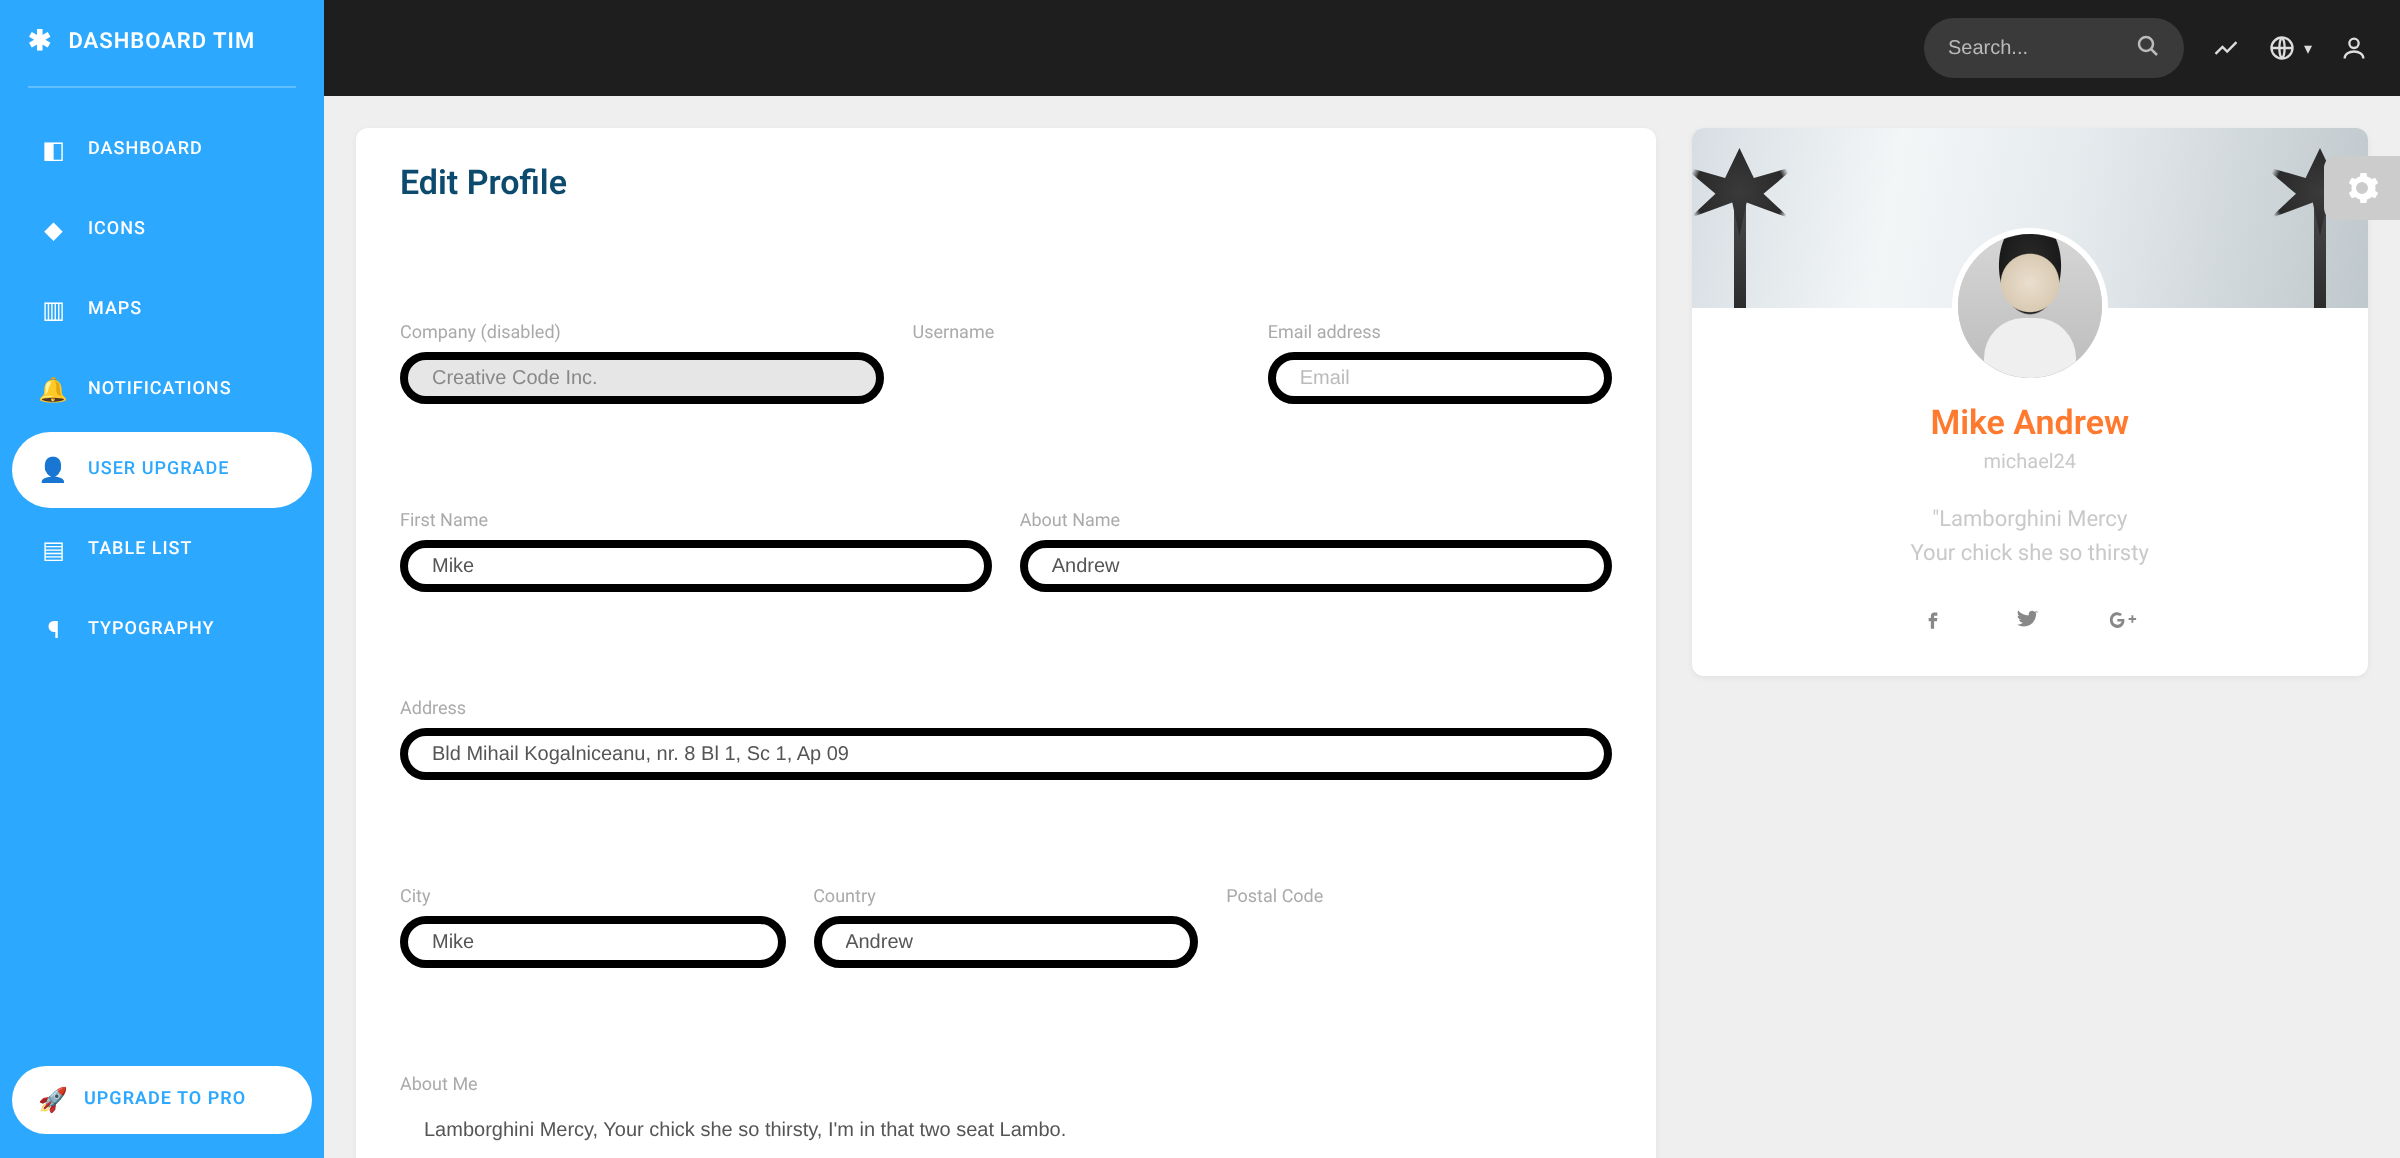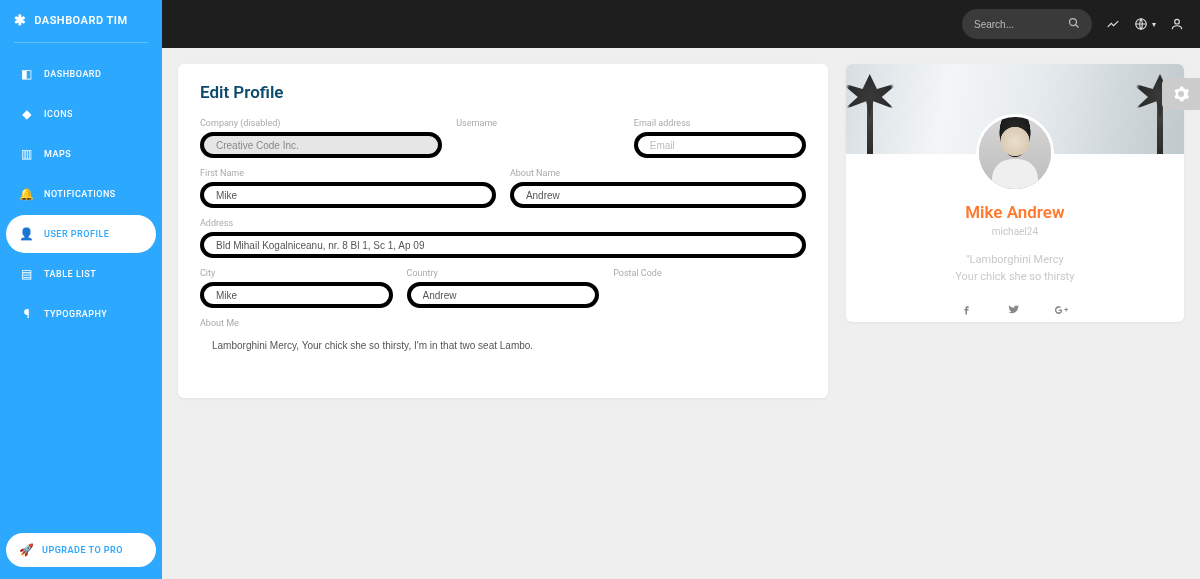--- a/index.html
+++ b/index.html
@@ -20,28 +20,28 @@
   .search input { background: transparent; border: none; color: #ccc; font-size: 10px; outline: none; width: 100%; }
   .search input::placeholder { color: #bbb; }
   .search-icon { color: #bbb; font-size: 12px; margin-left: 4px; }
   .topbar-icon { color: #ddd; font-size: 13px; cursor: pointer; display: flex; align-items: center; gap: 4px; }
   .chev { font-size: 8px; }
   .content { position: absolute; left: 162px; top: 48px; right: 0; bottom: 0; padding: 16px; display: flex; gap: 18px; align-items: flex-start; }
   .card { background: #fff; border-radius: 6px; box-shadow: 0 1px 3px rgba(0,0,0,0.06); }
   .edit-card { width: 660px; padding: 18px 22px 30px 22px; }
   .edit-title { font-size: 17px; font-weight: 600; color: #0c4a6e; margin-bottom: 16px; }
   .form-row { display: flex; gap: 14px; margin-bottom: 10px; }
-  .form-group { display: flex; flex-direction: column; flex: 1; }
+  .form-group { display: flex; flex-direction: column; flex: 1; margin-top: 44px; }
   .form-label { font-size: 9px; color: #aaa; margin-bottom: 4px; font-weight: 400; }
   .form-input { border: 4px solid #000000; border-radius: 16px; padding: 6px 12px; font-size: 10px; color: #555; outline: none; background: #fff; height: 26px; }
   .form-input::placeholder { color: #bbb; }
   .form-input[disabled] { background: #e6e6e6; color: #888; }
   .w-40 { flex: 0 0 40%; }
   .w-30 { flex: 0 0 27%; }
-  .profile-card { width: 344px; overflow: hidden; position: relative; padding-bottom: 3px; text-align: center; }
+  .profile-card { width: 344px; overflow: hidden; position: relative; padding-bottom: 18px; text-align: center; }
   .profile-banner { height: 90px; background: linear-gradient(100deg,#d7dee3 0%, #f3f6f7 30%, #e6ebee 55%, #bfc8cc 100%); position: relative; overflow:hidden; }
   .palm { position:absolute; bottom:-4px; width:60px; height:90px; }
   .palm.left { left:-6px; }
   .palm.right { right:-6px; transform: scaleX(-1); }
   .palm::before { content:""; position:absolute; bottom:0; left:50%; transform:translateX(-50%); width:6px; height:60px; background:linear-gradient(#4a4a4a,#2a2a2a); border-radius:3px; }
   .palm::after { content:""; position:absolute; top:6px; left:50%; transform:translateX(-50%); width:60px; height:44px; background: radial-gradient(circle at 50% 50%, #3a3a3a 0%, #2a2a2a 60%, transparent 70%); clip-path: polygon(50% 0%, 62% 34%, 98% 20%, 70% 52%, 92% 80%, 56% 62%, 50% 100%, 44% 62%, 8% 80%, 30% 52%, 2% 20%, 38% 34%); }
   .avatar { width: 78px; height: 78px; border-radius: 50%; border: 3px solid #fff; overflow:hidden; position: absolute; left: 50%; transform: translateX(-50%); top: 50px; background:#cfcfcf; }
   .avatar-inner { width:100%; height:100%; background: radial-gradient(circle at 50% 34%, #eadfce 0%, #d9cab3 24%, transparent 25%), radial-gradient(ellipse at 50% 22%, #2b2b2b 0%, #1a1a1a 30%, transparent 31%), linear-gradient(#d6d6d6,#bcbcbc); position:relative; }
   .avatar-inner::after { content:""; position:absolute; left:50%; transform:translateX(-50%); bottom:0; width:46px; height:30px; background:#efefef; border-radius:20px 20px 0 0; }
   .profile-body { padding-top: 48px; }
@@ -74,21 +74,21 @@
     <div class="nav-item">
       <span class="nav-icon">▥</span>
       <span>MAPS</span>
     </div>
     <div class="nav-item">
       <span class="nav-icon">🔔</span>
       <span>NOTIFICATIONS</span>
     </div>
     <div class="nav-item active">
       <span class="nav-icon">👤</span>
-      <span>USER PROFILE</span>
+      <span>USER UPGRADE</span>
     </div>
     <div class="nav-item">
       <span class="nav-icon">▤</span>
       <span>TABLE LIST</span>
     </div>
     <div class="nav-item">
       <span class="nav-icon">¶</span>
       <span>TYPOGRAPHY</span>
     </div>
   </nav>

